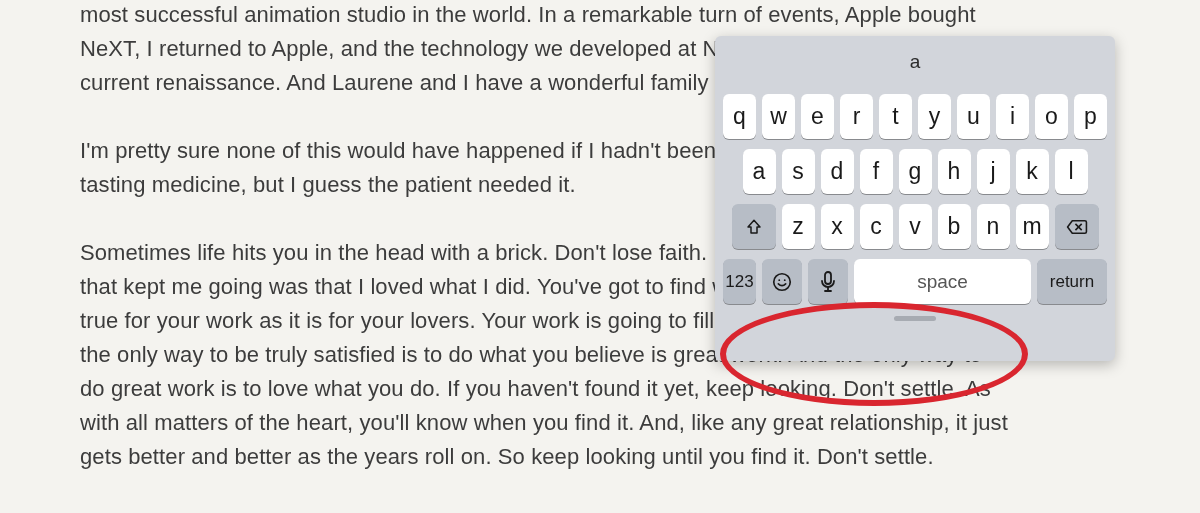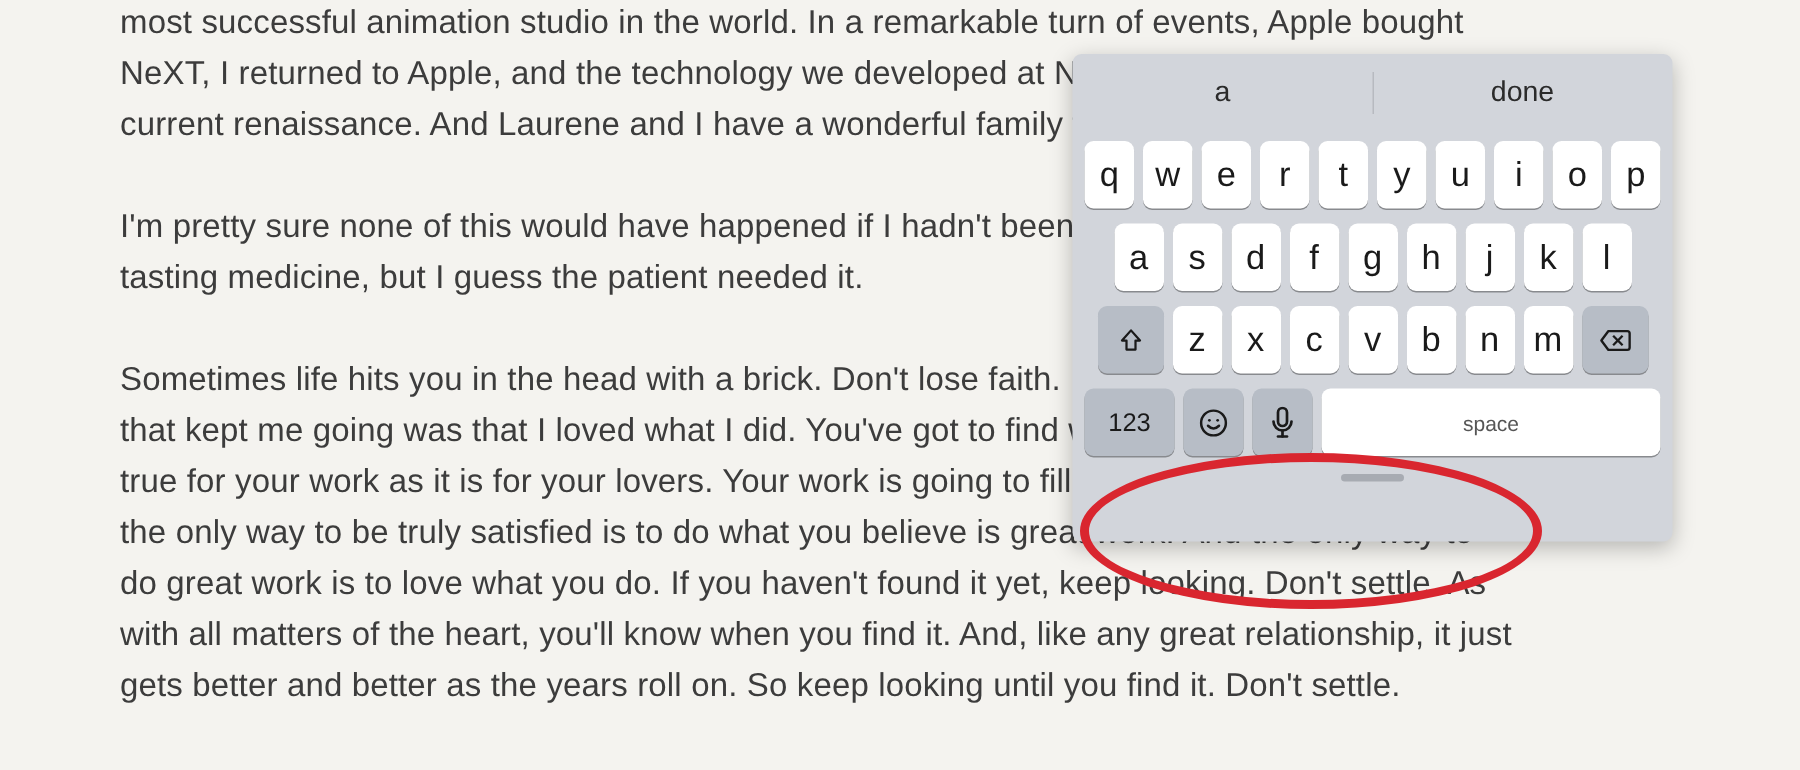--- a/index.html
+++ b/index.html
@@ -81,24 +81,24 @@
     height: 45px;
     width: 33px;
     user-select: none;
   }
   .key.fn {
     background: #b7bdc6;
     font-size: 16px;
   }
   .key.shift { width: 44px; }
   .key.backspace { width: 44px; }
-  .key.n123 { width: 60px; font-size: 17px; }
+  .key.n123 { width: 33px; font-size: 17px; }
   .key.emoji { width: 40px; }
   .key.mic { width: 40px; }
-  .key.space { flex: 1; background: #ffffff; font-size: 14px; color: #565656; }
+  .key.space { flex: 1; background: #ffffff; font-size: 19px; color: #565656; }
   .key.return { width: 70px; font-size: 17px; }
   .key svg { display: block; }
   .kb-handle {
     align-self: center;
     margin-top: 4px;
     margin-bottom: 8px;
     width: 42px;
     height: 5px;
     border-radius: 3px;
     background: #a7abb2;
@@ -118,21 +118,20 @@
 <div class="page-text">
   <p>most successful animation studio in the world. In a remarkable turn of events, Apple bought NeXT, I returned to Apple, and the technology we developed at NeXT is at the heart of Apple's current renaissance. And Laurene and I have a wonderful family together.</p>
   <p>I'm pretty sure none of this would have happened if I hadn't been fired from Apple. It was awful tasting medicine, but I guess the patient needed it.</p>
   <p>Sometimes life hits you in the head with a brick. Don't lose faith. I'm convinced the only thing that kept me going was that I loved what I did. You've got to find what you love. And that is as true for your work as it is for your lovers. Your work is going to fill a large part of your life, and the only way to be truly satisfied is to do what you believe is great work. And the only way to do great work is to love what you do. If you haven't found it yet, keep looking. Don't settle. As with all matters of the heart, you'll know when you find it. And, like any great relationship, it just gets better and better as the years roll on. So keep looking until you find it. Don't settle.</p>
 </div>
 
 <div class="keyboard">
 
   <div class="suggestion-bar">
     <div class="suggestion">a</div>
-    <div class="suggestion">done</div>
   </div>
 
   <div class="key-rows">
 
     <div class="row">
       <div class="key">q</div>
       <div class="key">w</div>
       <div class="key">e</div>
       <div class="key">r</div>
       <div class="key">t</div>
@@ -197,20 +196,21 @@
         <span>
           <svg width="16" height="22" viewBox="0 0 16 22" fill="none" stroke="#1a1a1a" stroke-width="1.8" stroke-linecap="round">
             <rect x="5" y="1" width="6" height="12" rx="3"></rect>
             <path d="M2 10 A6 6 0 0 0 14 10"></path>
             <line x1="8" y1="16" x2="8" y2="20"></line>
             <line x1="5" y1="20" x2="11" y2="20"></line>
           </svg>
         </span>
       </div>
       <div class="key space">space</div>
+      <div class="key fn return">return</div>
     </div>
 
   </div>
 
   <div class="kb-handle"></div>
 </div>
 
 <div class="annotation-oval" id="oval" style="left: 720px; top: 302px; width: 308px; height: 104px;"></div>
 
 </body></html>

